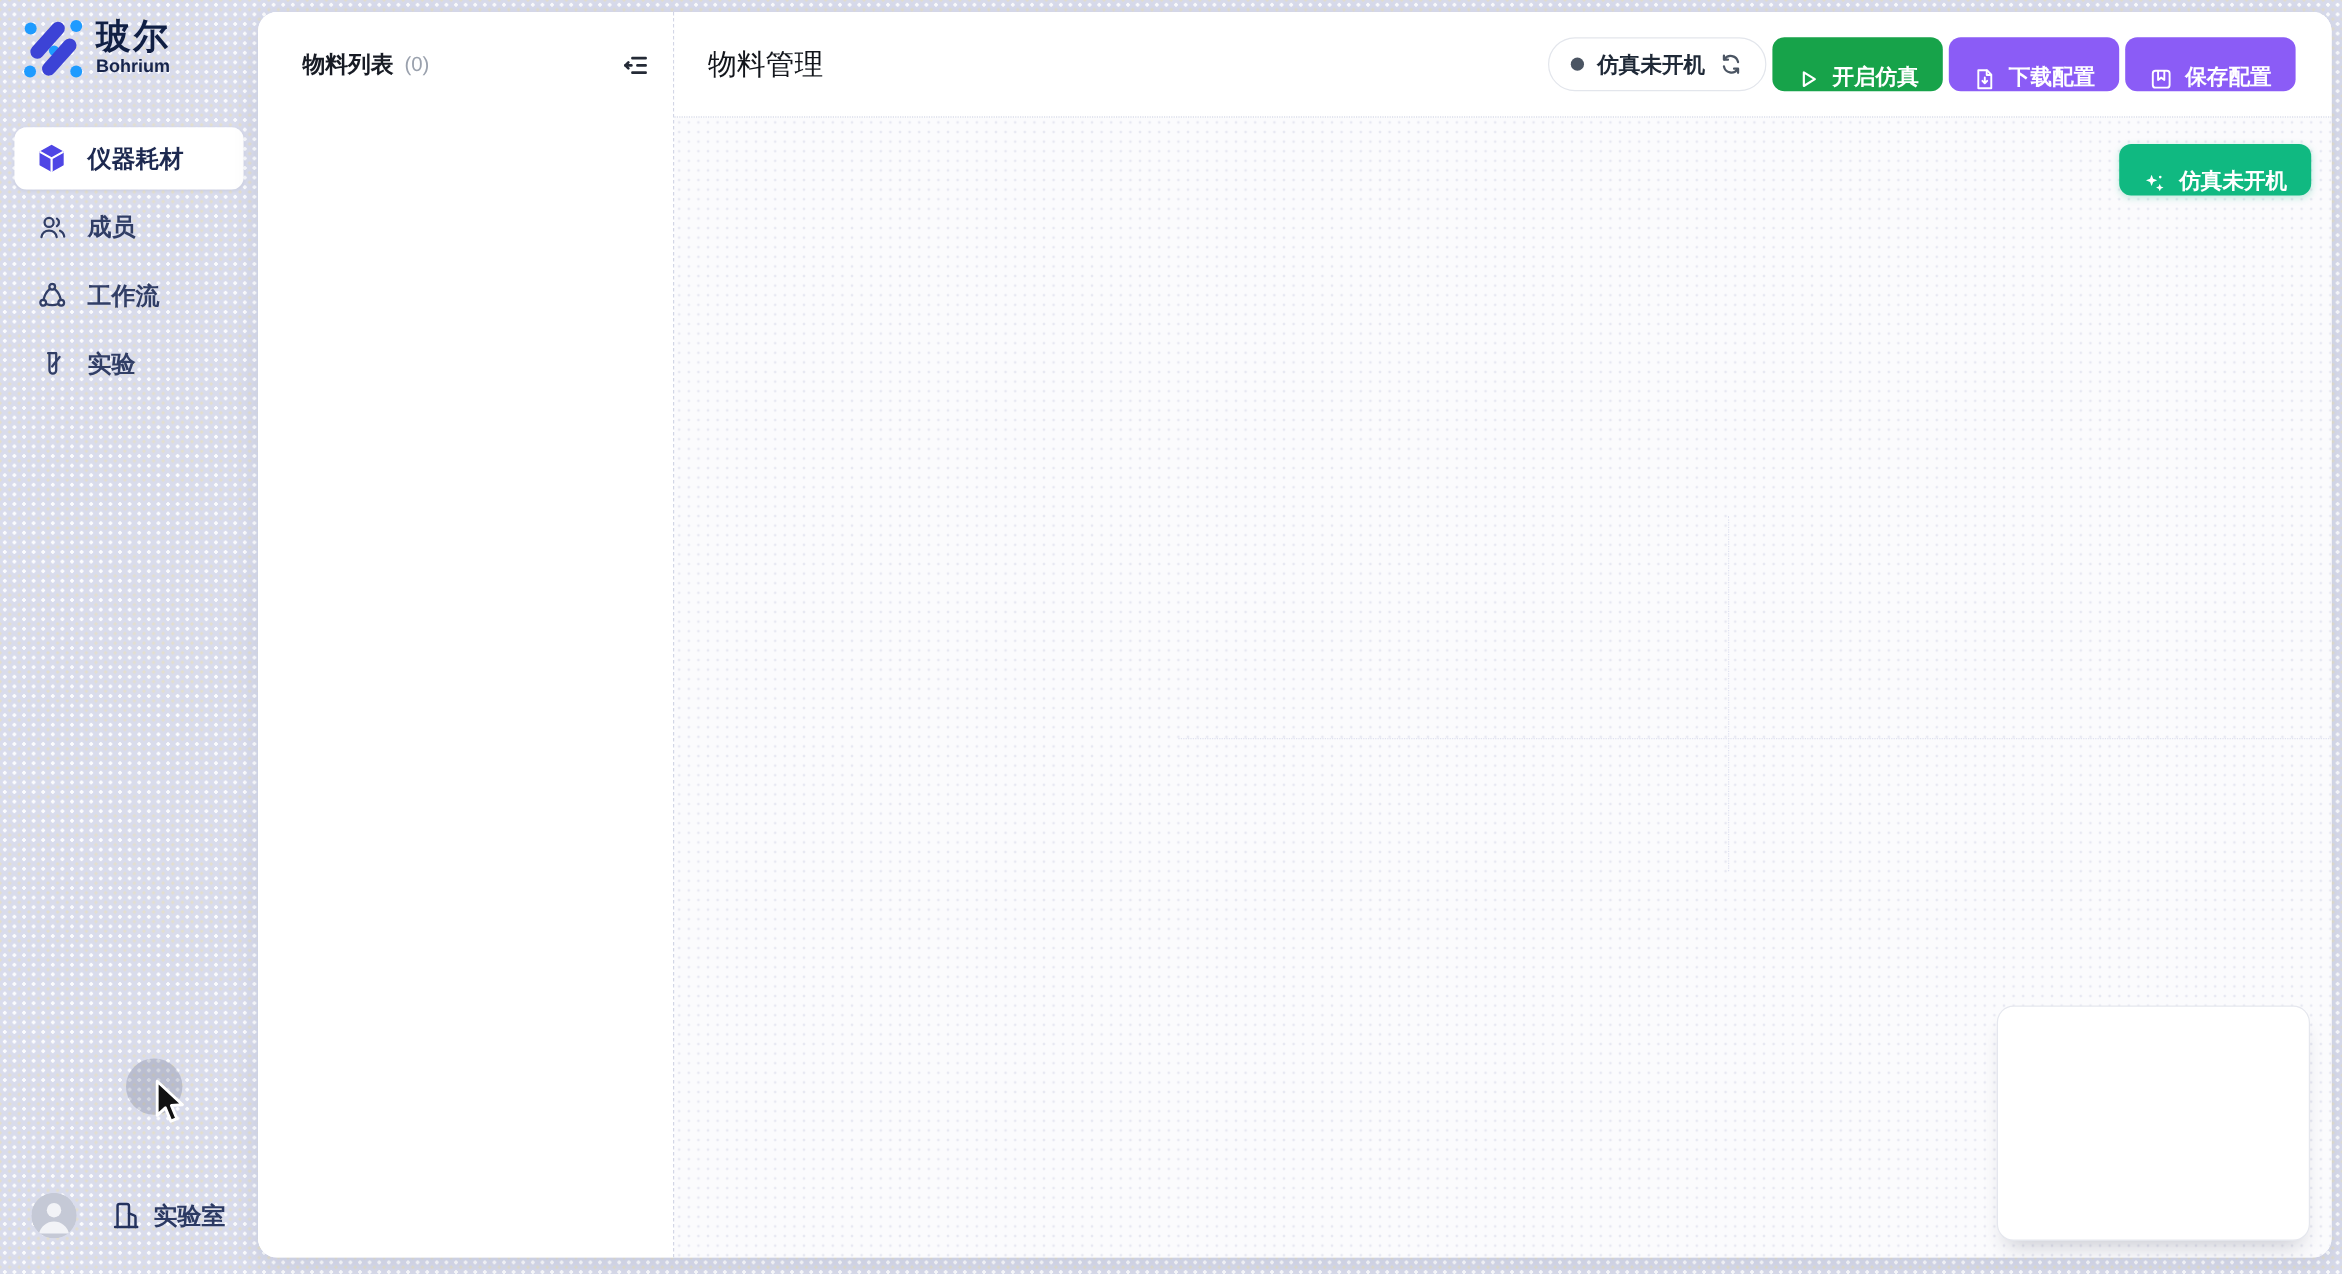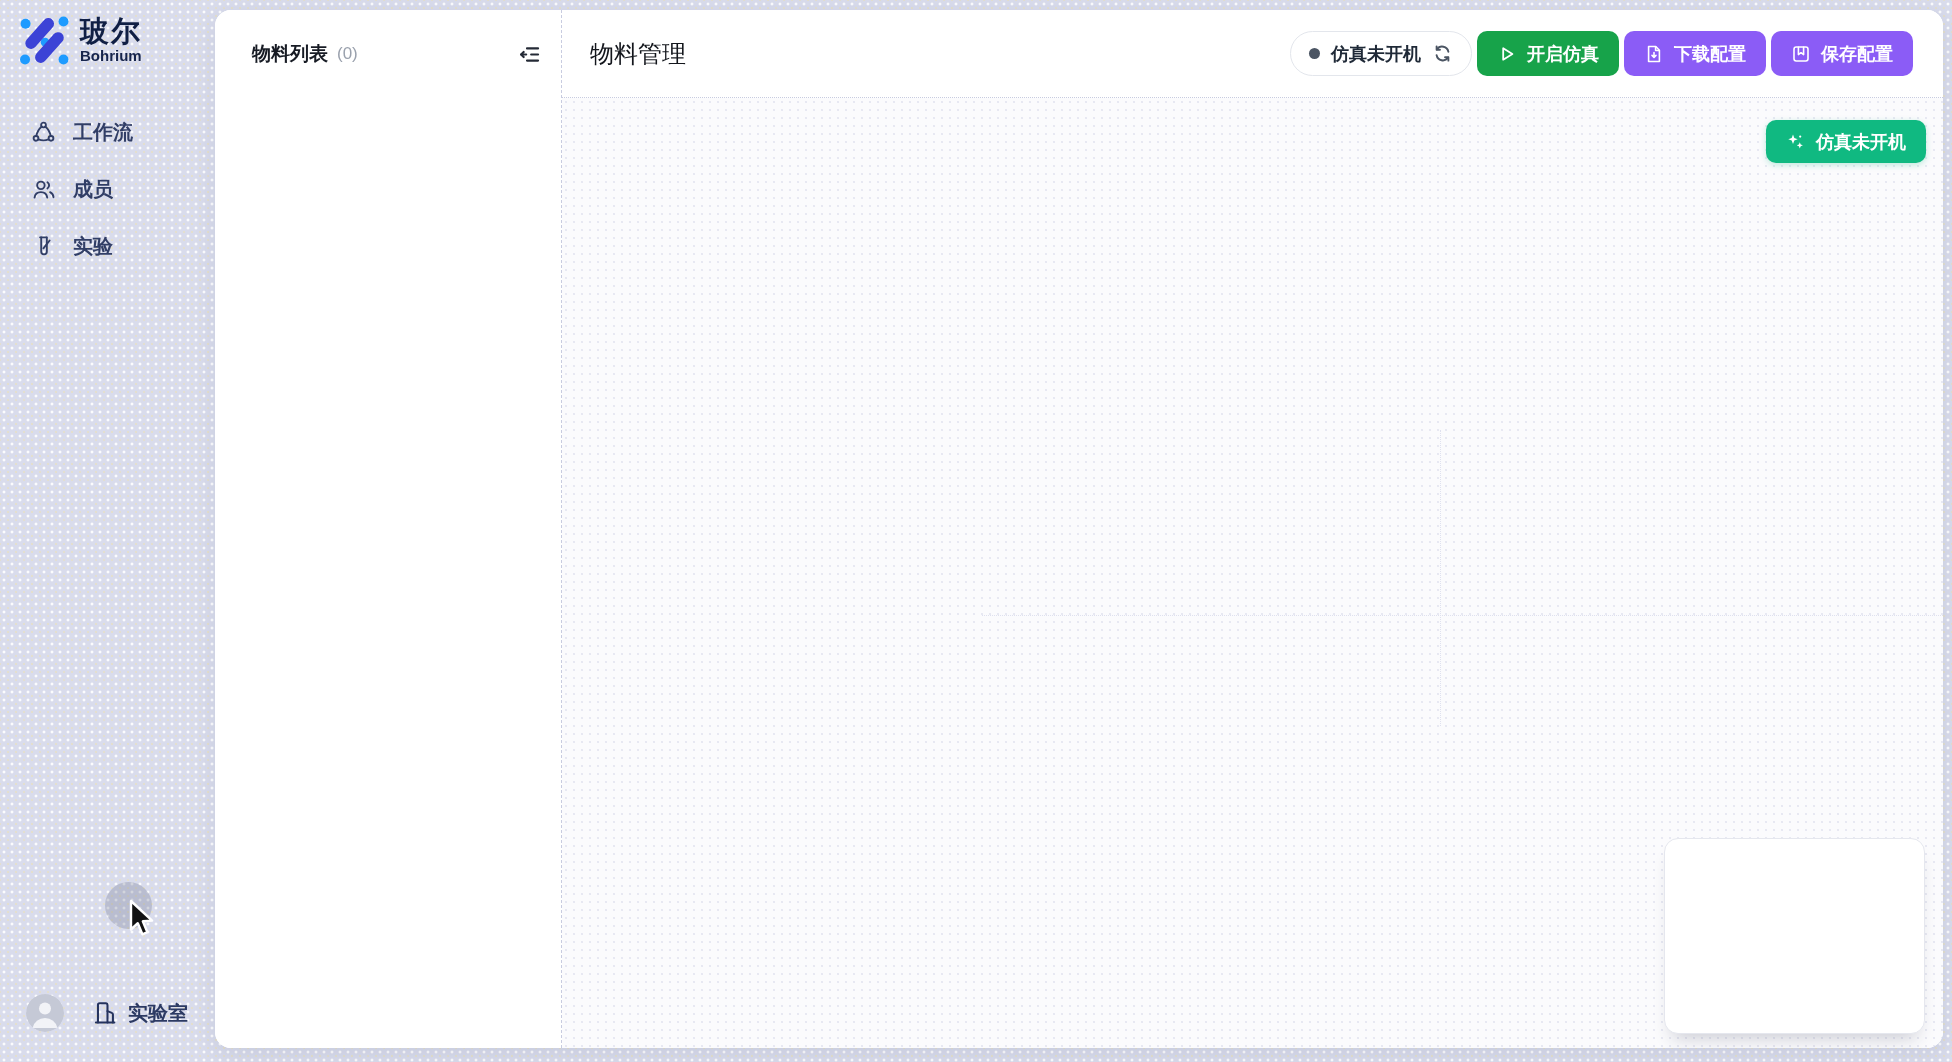--- a/index.html
+++ b/index.html
@@ -75,21 +75,21 @@
   .actions{ margin-left:auto; display:flex; align-items:center; gap:5px; }
   .status-pill{
     height:45px; display:flex; align-items:center; gap:11px;
     border:1px solid #e3e6ec; border-radius:23px; background:#fff;
     padding:0 18px; cursor:pointer;
   }
   .status-dot{ width:11px; height:11px; border-radius:50%; background:#4b5563; }
   .status-text{ font-size:18px; font-weight:600; color:#1f2937; }
   .btn{
     height:45px; border:none; border-radius:10px; padding:0 20px;
-    display:flex; align-items:center; gap:10px; cursor:pointer;
+    display:flex; align-items:flex-end; gap:10px; cursor:pointer;
     color:#fff; font-size:18px; font-weight:700;
     font-family:"Liberation Sans","DejaVu Sans",sans-serif;
   }
   .btn.green{ background:#17a34a; }
   .btn.blue{ background:#8b5cf6; }
   .btn.teal{ background:#10b981; }
   .beautify{ position:absolute; right:17px; top:110px; height:43px; box-shadow:0 2px 6px rgba(16,185,129,.25); }
   .guide-h{ position:absolute; left:420px; right:0; top:605px; border-top:1px dotted #dfe1ef; }
   .guide-v{ position:absolute; left:878px; top:420px; height:296px; border-left:1px dotted #dfe1ef; }
   .minimap{
@@ -141,41 +141,50 @@
           <line x1="21" y1="40" x2="37" y2="22" stroke="#3c43d6" stroke-width="10.5" stroke-linecap="round"></line>
         </svg>
       </span>
       <span>
         <div class="logo-zh">玻尔</div>
         <div class="logo-en">Bohrium</div>
       </span>
     </div>
 
     <nav class="nav">
+      <div class="nav-item active">
+        <span class="nav-icon">
+          <svg width="26" height="26" viewBox="0 0 24 24">
+            <path d="M12 2.3l8.6 4.9v9.6L12 21.7l-8.6-4.9V7.2z" fill="#4f46e5" stroke="#4f46e5" stroke-width="1.4" stroke-linejoin="round"></path>
+            <path d="M3.4 7.2 12 12l8.6-4.8M12 12v9.7" fill="none" stroke="#fff" stroke-width="1.7" stroke-linecap="round" stroke-linejoin="round"></path>
+          </svg>
+        </span>
+        <span class="nav-label">仪器耗材</span>
+      </div>
+      <div class="nav-item">
+        <span class="nav-icon">
+          <svg width="25" height="25" viewBox="0 0 24 24" fill="none" stroke="currentColor" stroke-width="1.8" stroke-linecap="round" stroke-linejoin="round">
+            <circle cx="9.5" cy="8" r="3.6"></circle>
+            <path d="M3.4 19.8c.4-3.2 2.9-5.3 6.1-5.3s5.7 2.1 6.1 5.3"></path>
+            <path d="M15.8 5a3.6 3.6 0 0 1 0 6"></path>
+            <path d="M18.3 14.6c1.9.9 3.1 2.7 3.3 4.8"></path>
+          </svg>
+        </span>
+        <span class="nav-label">成员</span>
+      </div>
       <div class="nav-item">
         <span class="nav-icon">
           <svg width="25" height="25" viewBox="0 0 24 24" fill="none" stroke="currentColor" stroke-width="1.8" stroke-linecap="round">
             <circle cx="12" cy="4.8" r="2.3"></circle>
             <circle cx="4.8" cy="17.6" r="2.3"></circle>
             <circle cx="19.2" cy="17.6" r="2.3"></circle>
             <path d="M10.1 6.4a15 15 0 0 0-5 9M7.2 18.6a13 13 0 0 0 9.6 0M18.9 15.4a15 15 0 0 0-5-9"></path>
           </svg>
         </span>
         <span class="nav-label">工作流</span>
-      </div>
-      <div class="nav-item">
-        <span class="nav-icon">
-          <svg width="25" height="25" viewBox="0 0 24 24" fill="none" stroke="currentColor" stroke-width="1.8" stroke-linecap="round" stroke-linejoin="round">
-            <circle cx="9.5" cy="8" r="3.6"></circle>
-            <path d="M3.4 19.8c.4-3.2 2.9-5.3 6.1-5.3s5.7 2.1 6.1 5.3"></path>
-            <path d="M15.8 5a3.6 3.6 0 0 1 0 6"></path>
-            <path d="M18.3 14.6c1.9.9 3.1 2.7 3.3 4.8"></path>
-          </svg>
-        </span>
-        <span class="nav-label">成员</span>
       </div>
       <div class="nav-item">
         <span class="nav-icon">
           <svg width="25" height="25" viewBox="0 0 24 24" fill="none" stroke="currentColor" stroke-width="1.8" stroke-linecap="round" stroke-linejoin="round">
             <path d="M8.7 3.2h6.2"></path>
             <path d="M9.8 3.4v13.4a2.7 2.7 0 0 0 5.4 0V3.4"></path>
             <path d="M17.9 6.2l-6 7.6"></path>
           </svg>
         </span>
         <span class="nav-label">实验</span>

